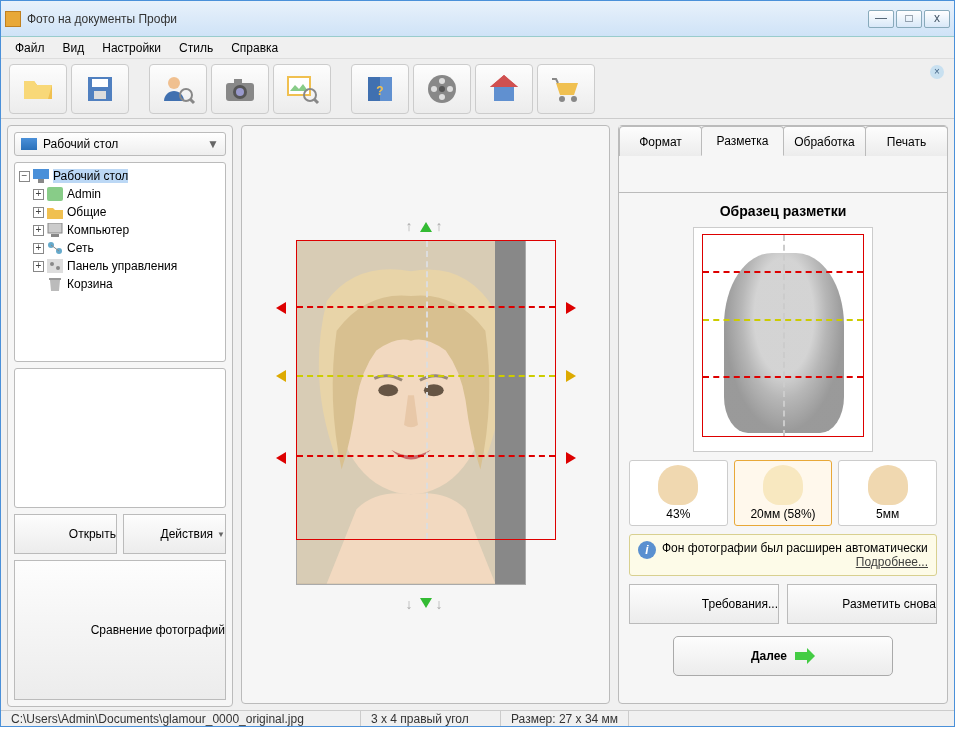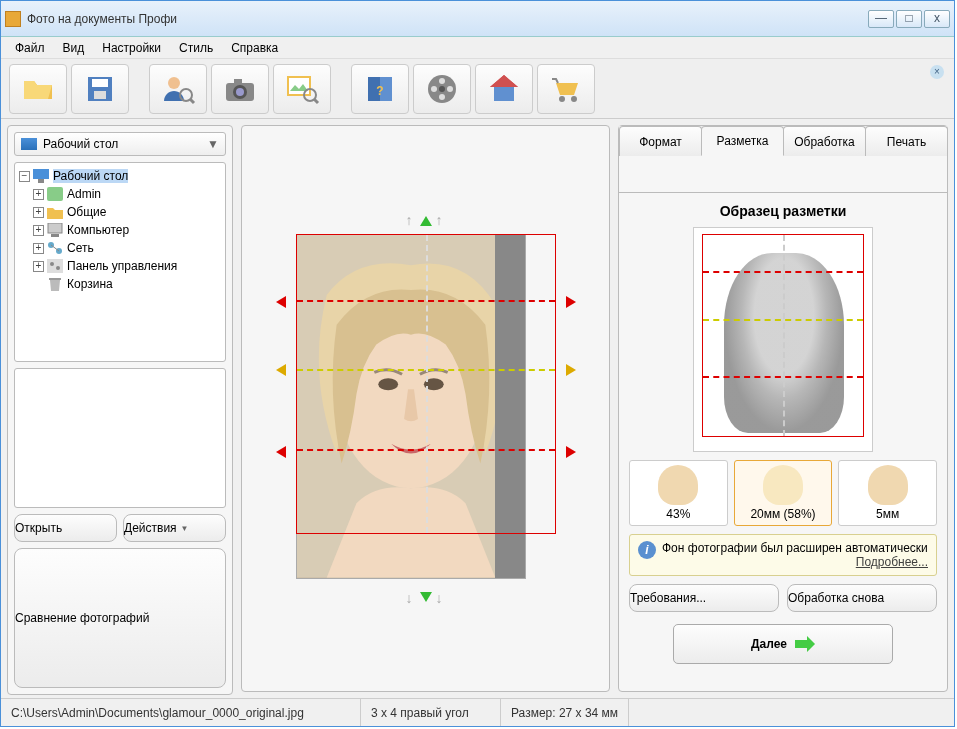--- a/index.html
+++ b/index.html
@@ -23,21 +23,21 @@
 .combo .cicon { width: 16px; height: 12px; background: linear-gradient(#4a90d9,#2a70b9); margin-right: 6px; }
 .combo .arrow { margin-left: auto; color: #666; }
 .tree { flex: 0 0 200px; background: #fff; border: 1px solid #bbb; border-radius: 3px; overflow: auto; padding: 4px; }
 .tnode { display: flex; align-items: center; height: 18px; white-space: nowrap; cursor: pointer; }
 .texp { width: 11px; height: 11px; border: 1px solid #888; margin-right: 3px; text-align: center; line-height: 8px; font-size: 10px; color: #444; background: #fff; }
 .tnoexp { width: 11px; margin-right: 3px; }
 .ticon2 { width: 16px; height: 14px; margin-right: 4px; }
 .tlabel.sel { background: #bcd8f5; }
 .preview { flex: 1; background: #fff; border: 1px solid #bbb; border-radius: 3px; }
 .leftbtns { display: flex; gap: 6px; }
-.btn { flex: 1; height: 28px; background: linear-gradient(#fdfdfd,#ececec); border: 1px solid #bbb; border-radius: 8px; cursor: pointer; display: flex; align-items: center; justify-content: flex-start; gap: 4px; }
+.btn { flex: 1; height: 40px; background: linear-gradient(#fdfdfd,#ececec); border: 1px solid #bbb; border-radius: 0; cursor: pointer; display: flex; align-items: center; justify-content: flex-end; gap: 4px; }
 .btn.wide { width: 100%; }
 .center { flex: 1; border: 1px solid #bbb; border-radius: 4px; margin: 6px 4px; background: #f6f6f6; position: relative; display: flex; align-items: center; justify-content: center; }
 .canvas { width: 300px; height: 390px; position: relative; }
 .photo { position: absolute; left: 20px; top: 20px; width: 230px; height: 345px; background: linear-gradient(#d9cdb8,#c8b9a0); border: 1px solid #aaa; overflow: hidden; }
 .photo-ext { position: absolute; right: 0; top: 0; width: 30px; height: 100%; background: #888; }
 .crop { position: absolute; left: 20px; top: 20px; width: 260px; height: 300px; border: 1px solid #d00; }
 .guide { position: absolute; left: 0; right: 0; border-top: 2px dashed; }
 .guide.red { border-color: #d00; }
 .guide.yel { border-color: #cc0; }
 .vguide { position: absolute; top: 0; bottom: 0; border-left: 2px dashed #ddd; }
@@ -60,21 +60,21 @@
 .metric { width: 112px; border: 1px solid #ccc; border-radius: 3px; background: #fff; padding: 4px; text-align: center; cursor: pointer; }
 .metric.sel { border-color: #e8a838; background: #fff8ec; }
 .micon { width: 40px; height: 40px; margin: 0 auto 2px; background: #f0d8b0; border-radius: 50% 50% 40% 40%; position: relative; }
 .infobox { width: 100%; border: 1px solid #d8d090; background: #fdfbe8; border-radius: 3px; padding: 6px 8px; display: flex; align-items: flex-start; gap: 6px; font-size: 11px; }
 .infoicon { width: 18px; height: 18px; border-radius: 9px; background: #5a90d0; color: #fff; text-align: center; line-height: 18px; font-weight: bold; font-style: italic; flex-shrink: 0; }
 .infotext { flex: 1; }
 .infolink { color: #404040; text-decoration: underline; cursor: pointer; float: right; }
 .rbtns { display: flex; gap: 8px; width: 100%; }
 .nextbtn { width: 220px; height: 40px; background: linear-gradient(#fdfdfd,#ececec); border: 1px solid #aaa; border-radius: 5px; font-weight: bold; font-size: 14px; display: flex; align-items: center; justify-content: center; gap: 8px; cursor: pointer; margin: 4px auto 0; }
 .nextarrow { width: 20px; height: 16px; background: #4c4; clip-path: polygon(0 25%, 60% 25%, 60% 0, 100% 50%, 60% 100%, 60% 75%, 0 75%); }
-.status { height: 28px; background: #f0f0f0; border-top: 1px solid #ccc; display: flex; font-size: 11px; color: #333; }
+.status { height: 16px; background: #f0f0f0; border-top: 1px solid #ccc; display: flex; font-size: 11px; color: #333; }
 .statseg { padding: 0 10px; border-right: 1px solid #ccc; height: 100%; display: flex; align-items: center; }
 .face-draw { position: absolute; width: 100%; height: 100%; }
 </style>
 </head>
 <body>
 
 <div class="window">
   <div class="titlebar">
     <div class="icon"></div>
     <div class="title">Фото на документы Профи</div>
@@ -334,21 +334,21 @@
           <div class="infotext">
             <span>Фон фотографии был расширен автоматически</span><br>
             <span class="infolink">Подробнее...</span>
           </div>
         </div>
         <div class="rbtns">
           <div class="btn">
               <span>Требования...</span>
             </div>
           <div class="btn">
-              <span>Обработка снова</span>
+              <span>Разметить снова</span>
             </div>
         </div>
         <div class="nextbtn">
           <span>Далее</span>
           <div class="nextarrow"></div>
         </div>
       </div>
     </div>
   </div>
 

